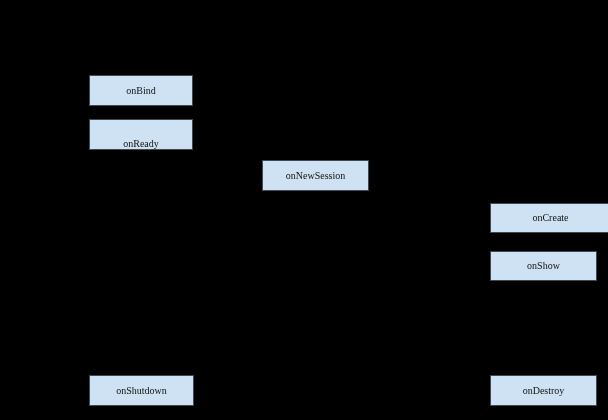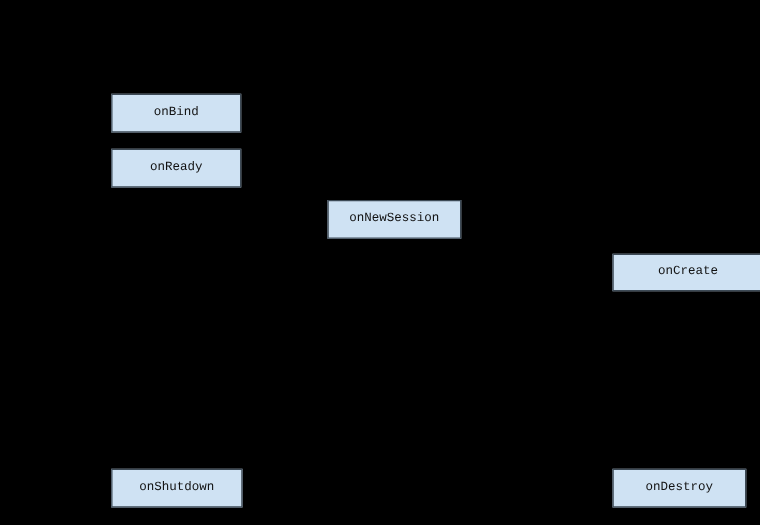--- a/index.html
+++ b/index.html
@@ -9,39 +9,39 @@
     --node-text: #111111;
   }
   * { margin: 0; padding: 0; box-sizing: border-box; }
   html, body { background: var(--background); }
   .canvas {
     position: relative;
     width: 608px;
     height: 420px;
     background: var(--background);
     overflow: hidden;
-    font-family: Liberation Mono, monospace;
+    font-family: Liberation Serif, serif;
   }
   .node {
     position: absolute;
     background: var(--node-fill);
     border: 1px solid var(--node-border);
     display: flex;
     align-items: center;
     justify-content: center;
   }
   .node span {
     font-size: 10px;
     line-height: 1;
     color: var(--node-text);
     white-space: nowrap;
   }
   
   .pos-onbind      { left: 89px;  top: 75px;  width: 104px; height: 31px; }
-  .pos-onready     { left: 89px;  top: 119px; width: 104px; height: 31px; }
+  .pos-onready     { left: 89px;  top: 119px; width: 104px; height: 31px; align-items: flex-end; }
   .pos-onnewsession{ left: 262px; top: 160px; width: 107px; height: 31px; }
   .pos-oncreate    { left: 490px; top: 203px; width: 121px; height: 30px; }
   .pos-onshow      { left: 490px; top: 251px; width: 107px; height: 30px; }
   .pos-onhide      { left: 490px; top: 298px; width: 107px; height: 30px; }
   .pos-onshutdown  { left: 89px;  top: 375px; width: 105px; height: 31px; }
   .pos-ondestroy   { left: 490px; top: 375px; width: 107px; height: 31px; }
 </style>
 </head>
 <body>
 
@@ -56,20 +56,23 @@
   </div>
 
   <div class="node pos-onnewsession">
     <span>onNewSession</span>
   </div>
 
   <div class="node pos-oncreate">
     <span>onCreate</span>
   </div>
 
+  <div class="node pos-onshow">
+    <span>onShow</span>
+  </div>
 
 
   <div class="node pos-ondestroy">
     <span>onDestroy</span>
   </div>
 
   <div class="node pos-onshutdown">
     <span>onShutdown</span>
   </div>
 

